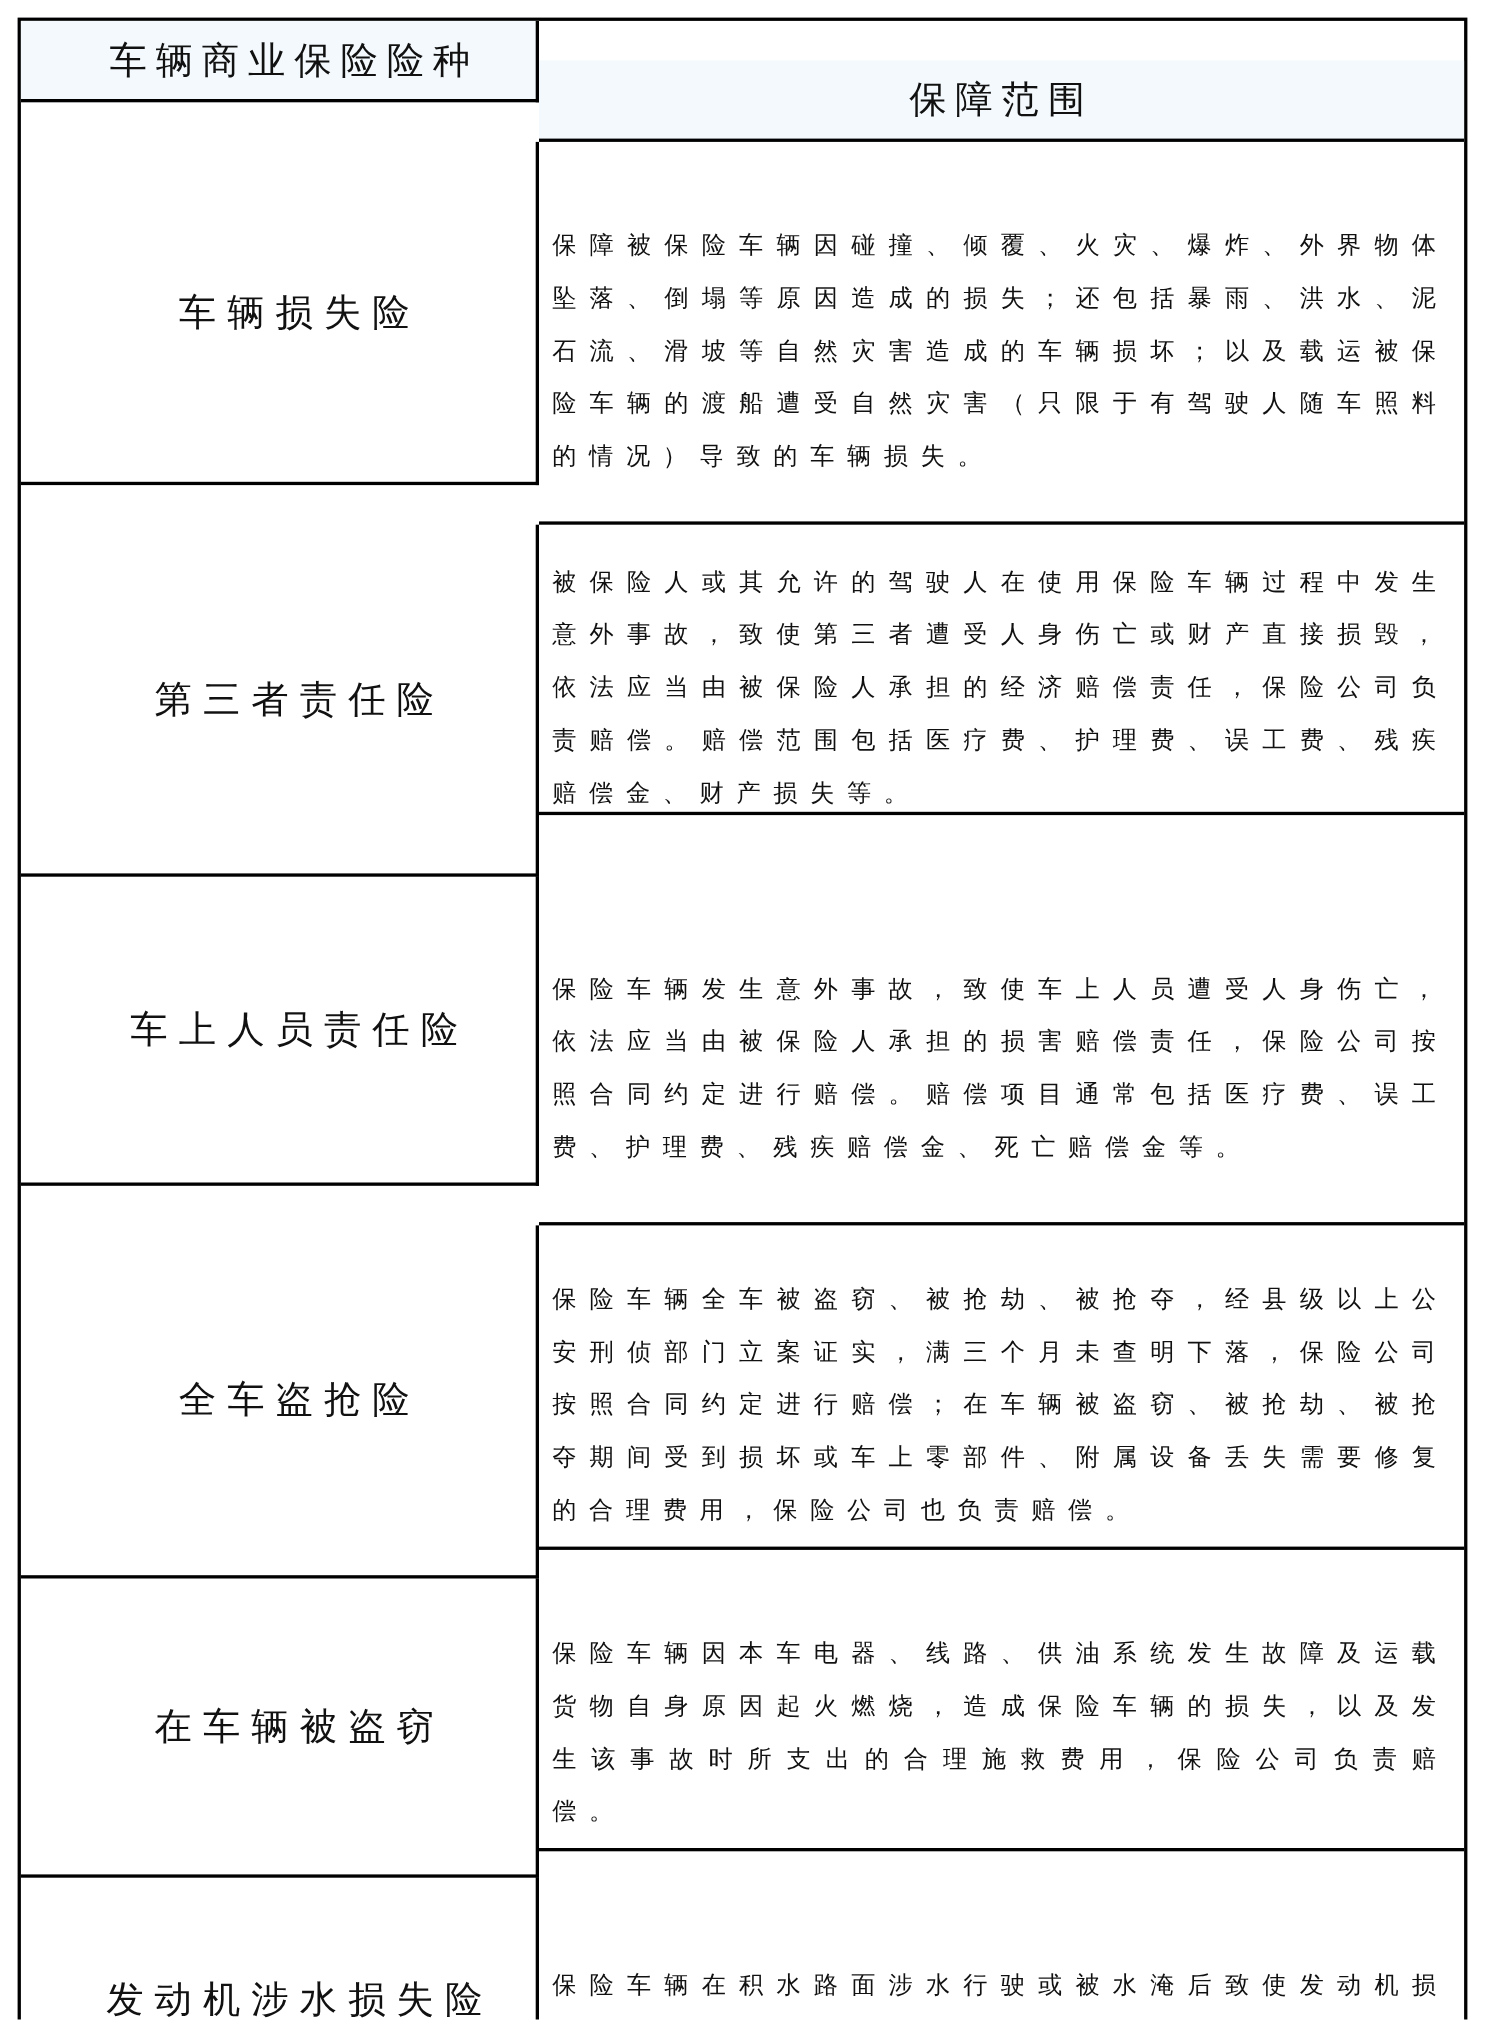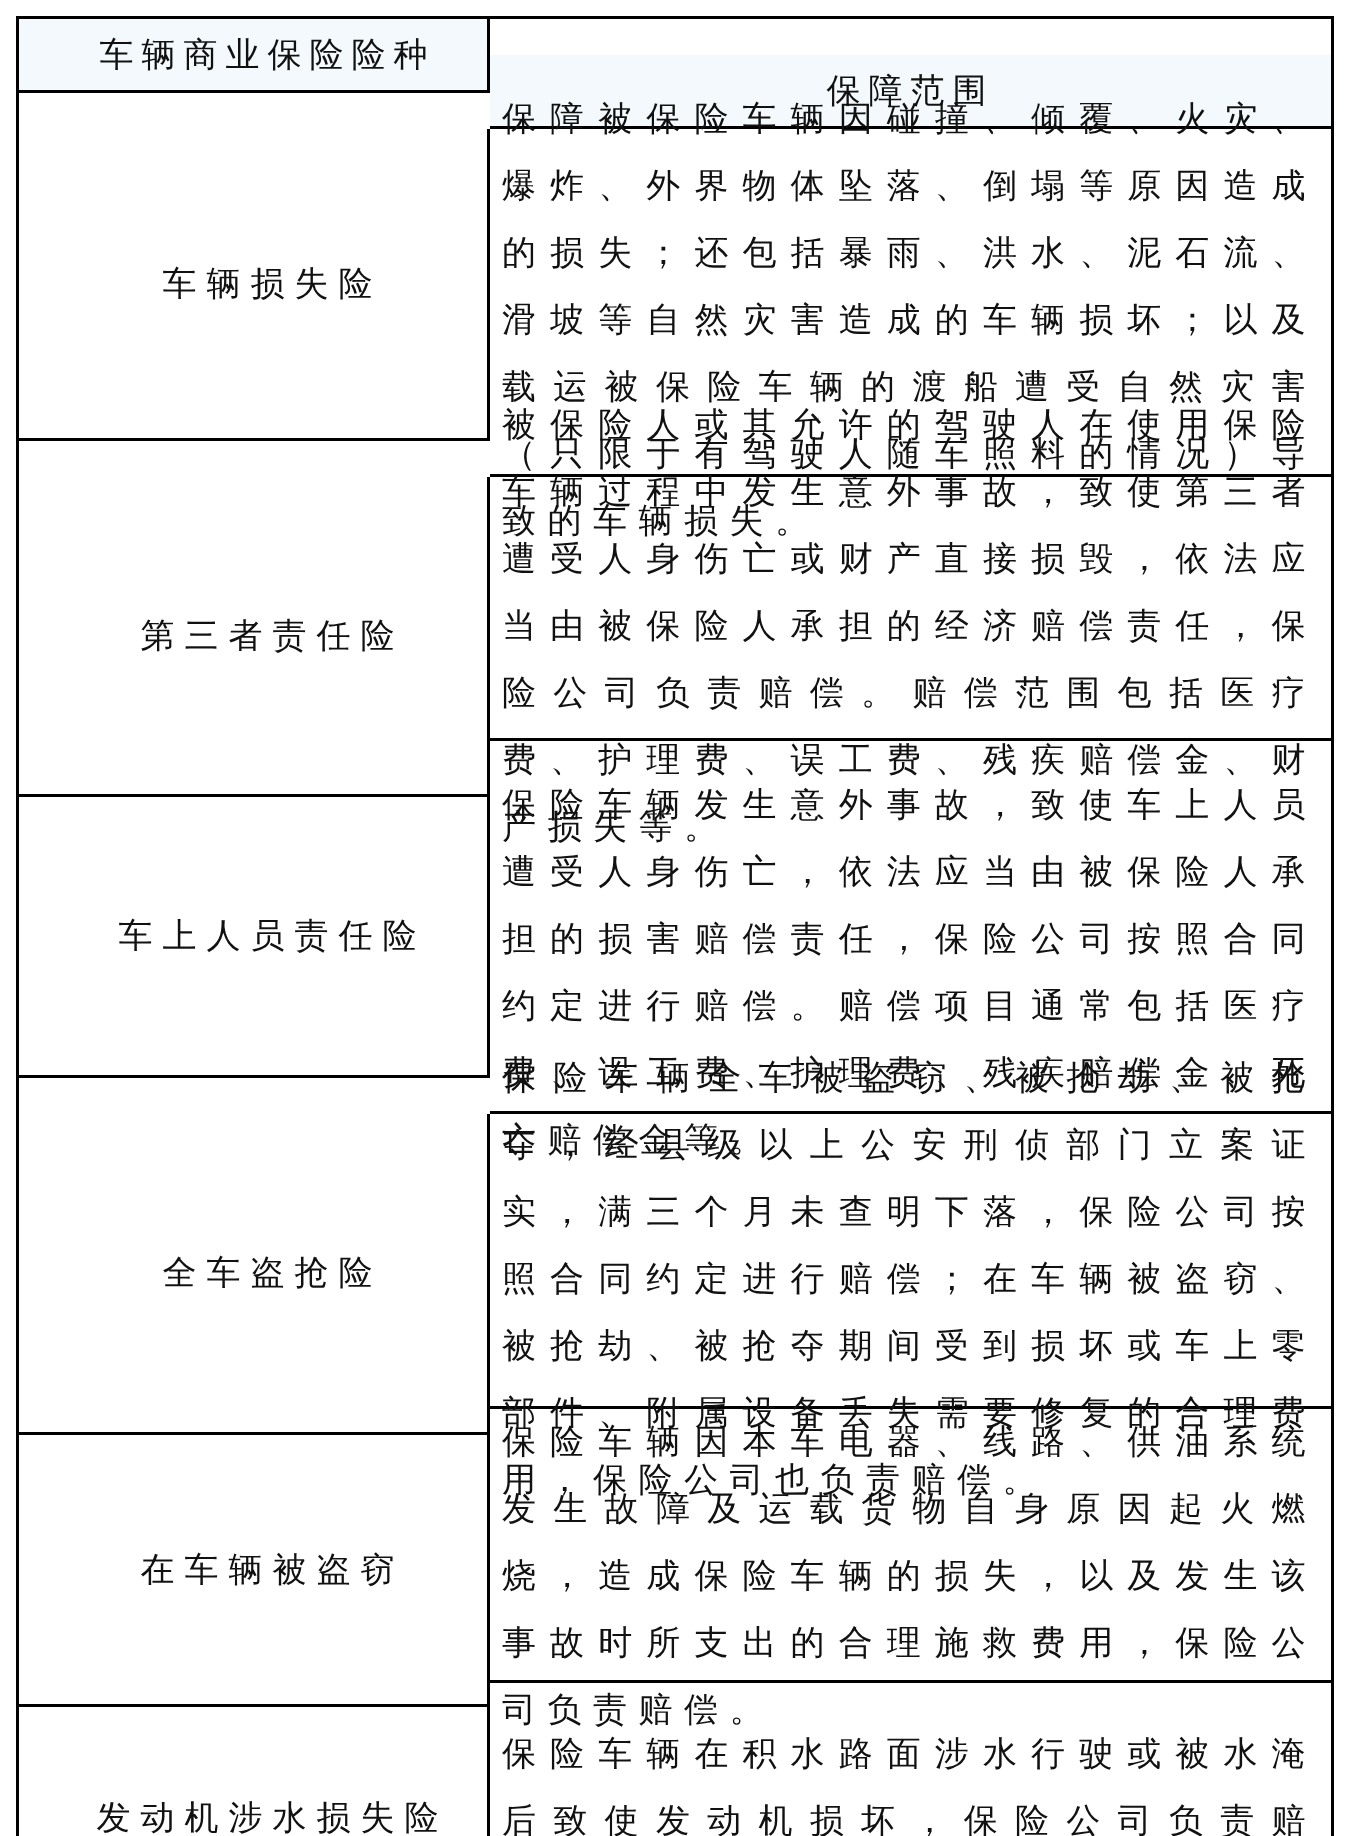--- a/index.html
+++ b/index.html
@@ -43,22 +43,22 @@
     font-size: 34px;
     letter-spacing: 8px;
     justify-content: center;
   }
   .label {
     font-size: 34px;
     letter-spacing: 10px;
     padding-left: 10px;
   }
   .desc {
-    font-size: 34px;
-    line-height: 67px;
+    font-size: 22px;
+    line-height: 48px;
     letter-spacing: 11.5px;
     padding: 0 14px 0 12px;
     text-align: justify;
     word-break: break-all;
   }
   .cell.right { align-items: center; margin-top: 36px; }
   .row { display: contents; }
 </style>
 </head>
 <body>

